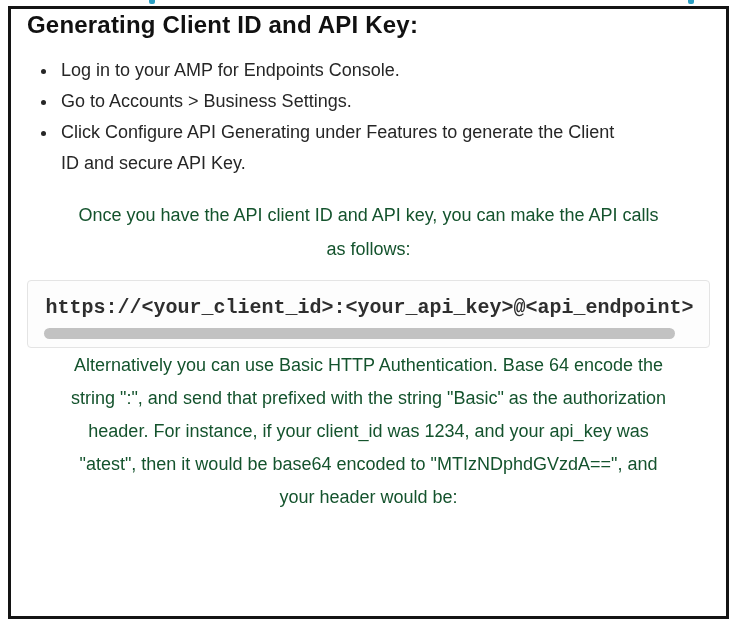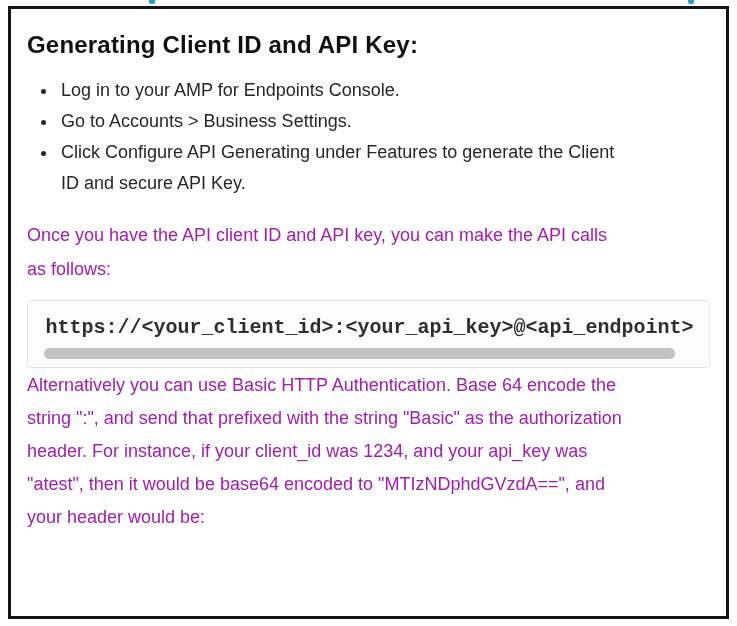--- a/index.html
+++ b/index.html
@@ -16,21 +16,21 @@
     border-radius: 0 0 2px 2px;
     background: #2b9fc4;
   }
   .frag-left  { left: 149px; }
   .frag-right { left: 688px; }
   .doc-box {
     position: absolute;
     left: 8px; top: 6px; right: 8px; bottom: 7px;
     border: 3px solid #141414;
     background: #ffffff;
-    padding: 21px 16px 8px 16px;
+    padding: 1px 16px 8px 16px;
     overflow: hidden;
   }
   .heading {
     font-size: 24px;
     line-height: 30px;
     font-weight: bold;
     color: #111111;
     letter-spacing: 0.2px;
   }
   .steps {
@@ -42,21 +42,22 @@
     font-size: 18px;
     line-height: 31px;
     color: #262626;
     padding-left: 3px;
   }
   .multiline { white-space: pre-line; }
   .para {
     margin-top: 19px;
     font-size: 18px;
     line-height: 34px;
-    color: #a21caf;
+    color: #14532d;
+    text-align: center;
   }
   .para2 { margin-top: 1px; line-height: 33px; }
   .code-block {
     margin-top: 14px;
     border: 1px solid #e4e4e4;
     border-radius: 4px;
     background: #fdfdfd;
     padding: 14px 14px 8px 16px;
   }
   .code-block code {

